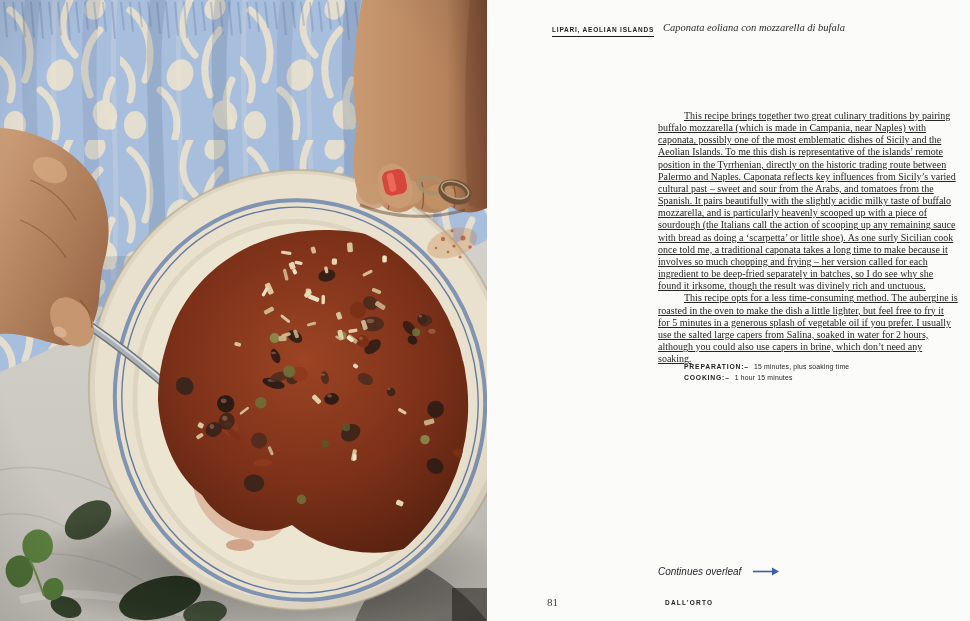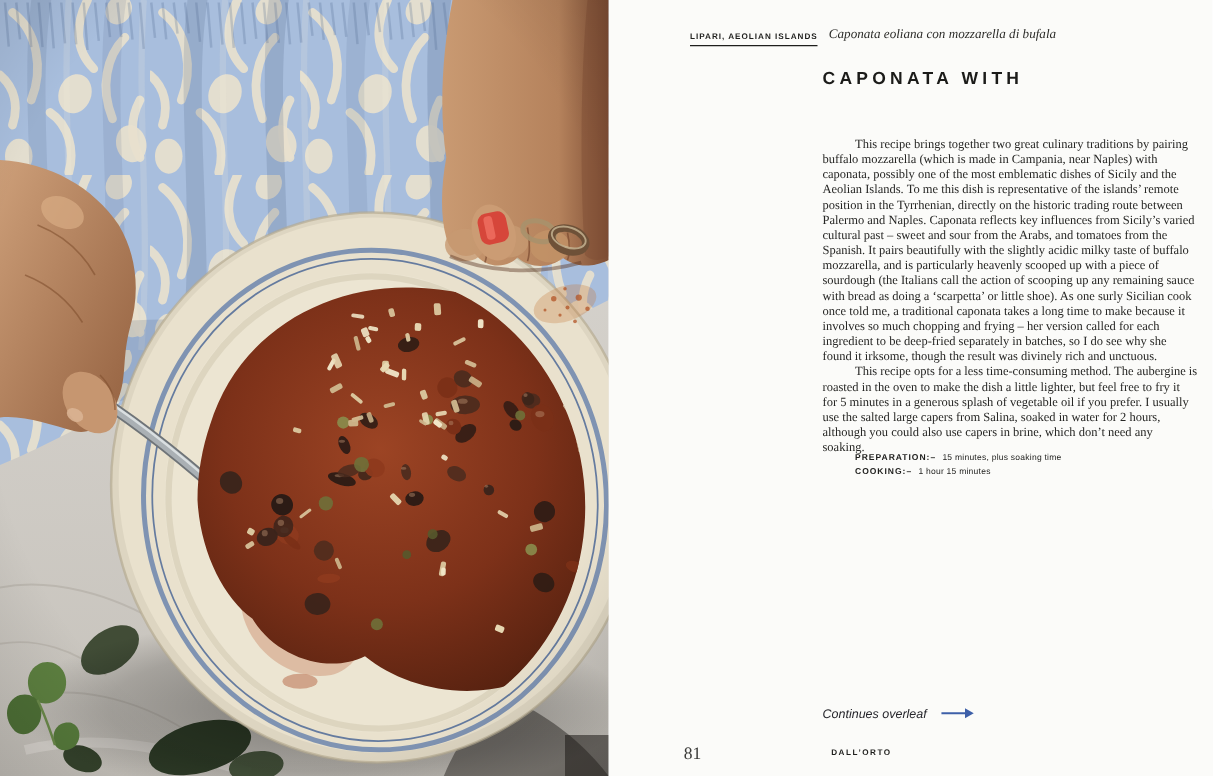--- a/index.html
+++ b/index.html
@@ -4,27 +4,27 @@
 <style>
   html,body{margin:0;padding:0;background:#ffffff;}
   .spread{position:relative;width:970px;height:621px;overflow:hidden;background:#fbfbf9;font-family:"Liberation Sans",sans-serif;display:flex;}
   .photo-page{position:relative;width:487px;height:621px;flex:0 0 487px;overflow:hidden;}
   .text-page{position:relative;width:483px;height:621px;background:#fbfbf9;color:#1e1e1c;}
 
   .loc-label{position:absolute;left:65px;top:26px;font-size:6.5px;font-weight:bold;letter-spacing:.8px;color:#1e1e1c;border-bottom:1px solid #1e1e1c;padding-bottom:3px;}
   .italian-title{position:absolute;left:176px;top:22px;font-family:"Liberation Serif",serif;font-style:italic;font-size:10.5px;color:#2b2b28;}
   .recipe-title{position:absolute;left:171px;top:52px;font-size:14px;font-weight:bold;letter-spacing:3.4px;line-height:21.5px;color:#1b1b19;}
   .body-text{position:absolute;left:171px;top:110px;width:300px;font-family:"Liberation Serif",serif;font-size:10px;line-height:12.15px;color:#262624;}
-  .body-text p{margin:0;text-indent:26px;}
+  .body-text p{margin:0;text-indent:26px;text-decoration:underline;}
   .meta-block{position:absolute;left:197px;top:362px;font-size:6.8px;line-height:10.5px;color:#1d1d1b;}
   .meta-label{font-weight:bold;letter-spacing:.8px;}
   .meta-value{margin-left:5px;letter-spacing:.2px;}
   .continues{position:absolute;left:171px;top:566px;font-family:Liberation Sans, sans-serif;font-style:italic;font-size:10px;color:#26262c;}
   .continues svg{vertical-align:-1px;margin-left:9px;}
-  .page-number{position:absolute;left:60px;top:596px;font-family:"Liberation Serif",serif;font-size:14px;color:#3a3a38;}
+  .page-number{position:absolute;left:60px;top:596px;font-family:"Liberation Serif",serif;font-size:11px;color:#3a3a38;}
   .book-title{position:absolute;left:178px;top:599px;font-size:6.5px;font-weight:bold;letter-spacing:1.2px;color:#1e1e1c;}
 </style>
 </head>
 <body>
 
 <div class="spread">
 
   <div class="photo-page" aria-label="Two hands of a woman in a light blue dress with a white botanical print hold a large cream ceramic plate rimmed with a blue double ring, filled with caponata (tomato and aubergine stew) topped with chopped almonds; a spoon rests in the dish, her thumbnail is painted red, and basil leaves lie on the marble surface below.">
     <svg id="photo-svg" width="487" height="621" viewBox="0 0 487 621">
       <defs>
@@ -377,21 +377,20 @@
 
       <rect x="0" y="0" width="487" height="621" fill="url(#vig)"></rect>
     </svg>
   </div>
 
   <div class="text-page">
     <div class="loc-label">LIPARI, AEOLIAN ISLANDS</div>
     <div class="italian-title">Caponata eoliana con mozzarella di bufala</div>
 
     <div class="recipe-title">
-      <div>CAPONATA WITH</div>
     </div>
 
     <div class="body-text">
       <p>This recipe brings together two great culinary traditions by pairing buffalo mozzarella (which is made in Campania, near Naples) with caponata, possibly one of the most emblematic dishes of Sicily and the Aeolian Islands. To me this dish is representative of the islands’ remote position in the Tyrrhenian, directly on the historic trading route between Palermo and Naples. Caponata reflects key influences from Sicily’s varied cultural past – sweet and sour from the Arabs, and tomatoes from the Spanish. It pairs beautifully with the slightly acidic milky taste of buffalo mozzarella, and is particularly heavenly scooped up with a piece of sourdough (the Italians call the action of scooping up any remaining sauce with bread as doing a ‘scarpetta’ or little shoe). As one surly Sicilian cook once told me, a traditional caponata takes a long time to make because it involves so much chopping and frying – her version called for each ingredient to be deep-fried separately in batches, so I do see why she found it irksome, though the result was divinely rich and unctuous.</p>
       <p>This recipe opts for a less time-consuming method. The aubergine is roasted in the oven to make the dish a little lighter, but feel free to fry it for 5 minutes in a generous splash of vegetable oil if you prefer. I usually use the salted large capers from Salina, soaked in water for 2 hours, although you could also use capers in brine, which don’t need any soaking.</p>
     </div>
 
     <div class="meta-block">
       <div>
         <span class="meta-label">PREPARATION:–</span><span class="meta-value">15 minutes, plus soaking time</span>

